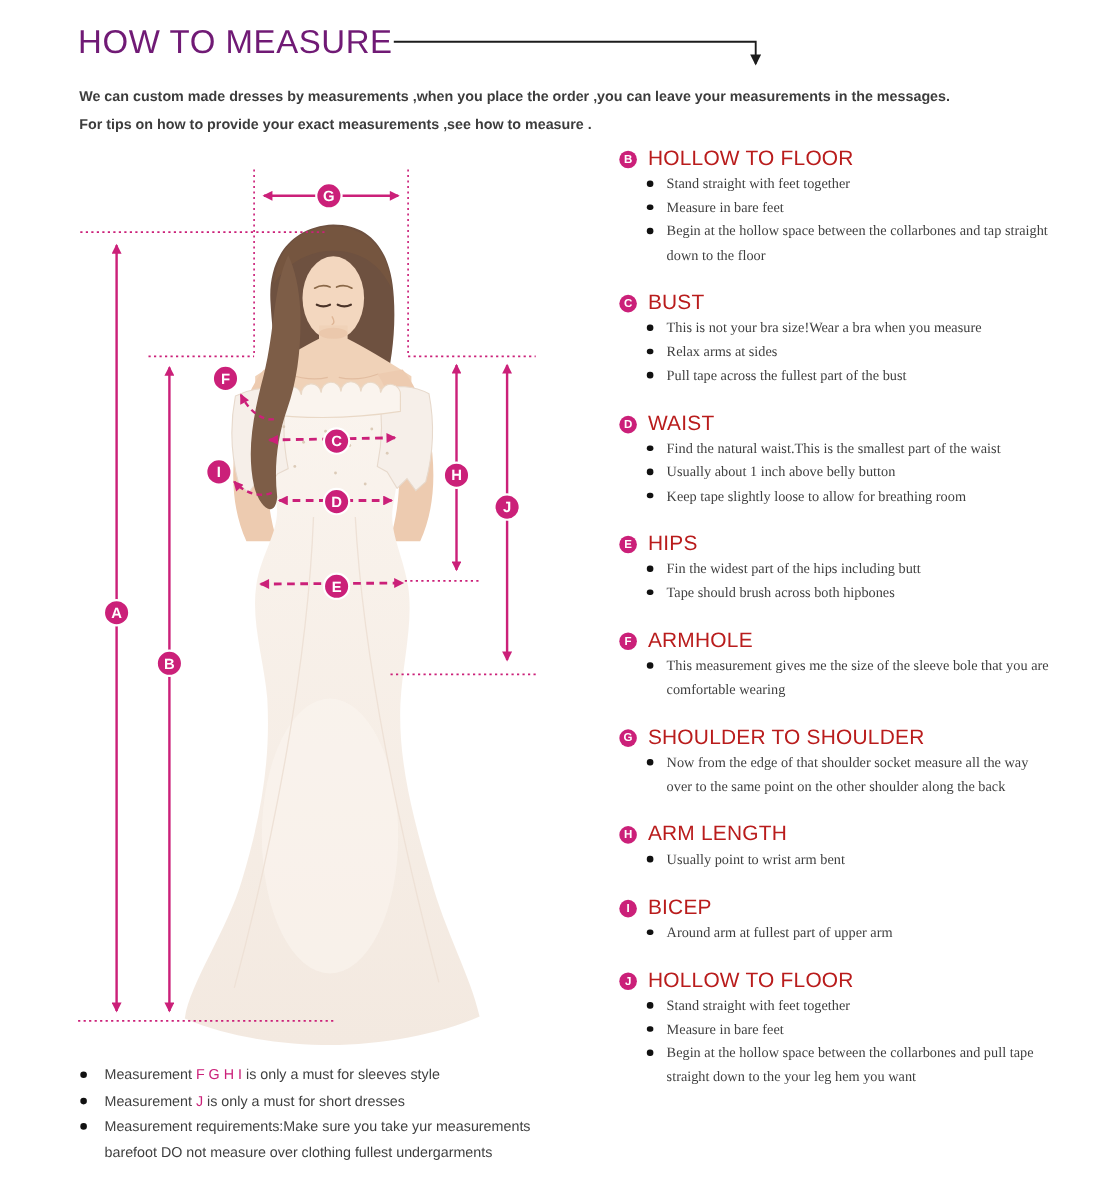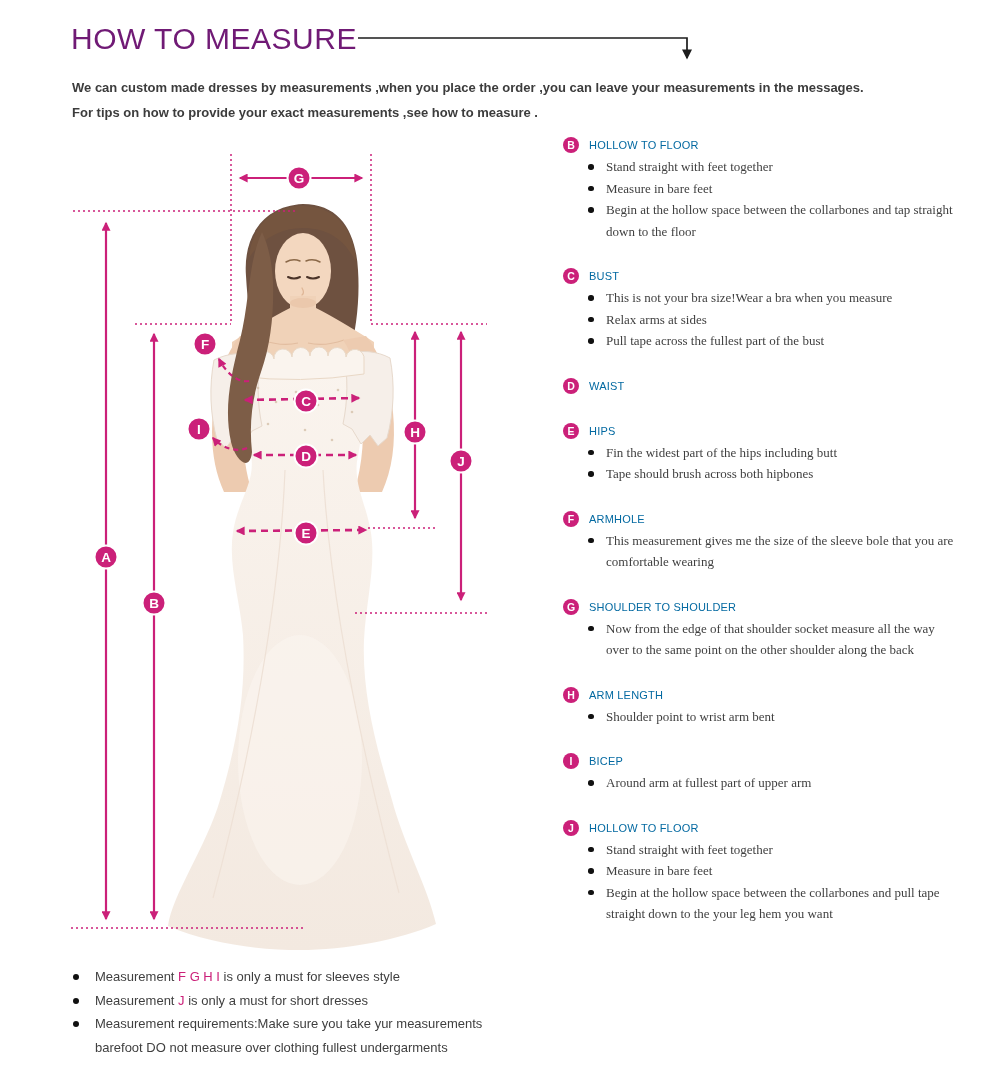--- a/index.html
+++ b/index.html
@@ -19,21 +19,21 @@
   
   #diagram{left:0;top:0;width:1000px;height:1076px;z-index:1;}
   
   #sections{left:563px;top:134px;width:404px;z-index:2;}
   .section{margin:0 0 23px 0;}
   .sec-head{display:flex;align-items:center;gap:10px;height:22px;}
   .badge{
     flex:0 0 auto;width:16px;height:16px;border-radius:50%;background:var(--accent);
     color:#fff;font-size:10.5px;font-weight:bold;line-height:16px;text-align:center;
   }
-  .sec-title{font-size:11px;color:#0369a1;letter-spacing:.2px;}
+  .sec-title{font-size:19px;color:#b91c1c;letter-spacing:.2px;}
   .bullets{margin:0;padding:0;list-style:none;}
   .bullets li{
     position:relative;margin-left:23px;padding-left:20px;width:352px;
     font-size:13px;line-height:21.5px;color:#3f3f3f;font-family:Liberation Serif, serif;
   }
   .bullets li::before{
     content:"";position:absolute;left:2px;top:8px;width:5.5px;height:5.5px;
     border-radius:50%;background:#111;
   }
   
@@ -218,20 +218,25 @@
         <li>This is not your bra size!Wear a bra when you measure</li>
         <li>Relax arms at sides</li>
         <li>Pull tape across the fullest part of the bust</li>
       </ul>
     </div>
     <div class="section">
       <div class="sec-head">
         <span class="badge">D</span>
         <span class="sec-title">WAIST</span>
       </div>
+      <ul class="bullets">
+        <li>Find the natural waist.This is the smallest part of the waist</li>
+        <li>Usually about 1 inch above belly button</li>
+        <li>Keep tape slightly loose to allow for breathing room</li>
+      </ul>
     </div>
     <div class="section">
       <div class="sec-head">
         <span class="badge">E</span>
         <span class="sec-title">HIPS</span>
       </div>
       <ul class="bullets">
         <li>Fin the widest part of the hips including butt</li>
         <li>Tape should brush across both hipbones</li>
       </ul>
@@ -253,21 +258,21 @@
       <ul class="bullets">
         <li>Now from the edge of that shoulder socket measure all the way over to the same point on the other shoulder along the back</li>
       </ul>
     </div>
     <div class="section">
       <div class="sec-head">
         <span class="badge">H</span>
         <span class="sec-title">ARM LENGTH</span>
       </div>
       <ul class="bullets">
-        <li>Shoulder point to wrist arm bent</li>
+        <li>Usually point to wrist arm bent</li>
       </ul>
     </div>
     <div class="section">
       <div class="sec-head">
         <span class="badge">I</span>
         <span class="sec-title">BICEP</span>
       </div>
       <ul class="bullets">
         <li>Around arm at fullest part of upper arm</li>
       </ul>

